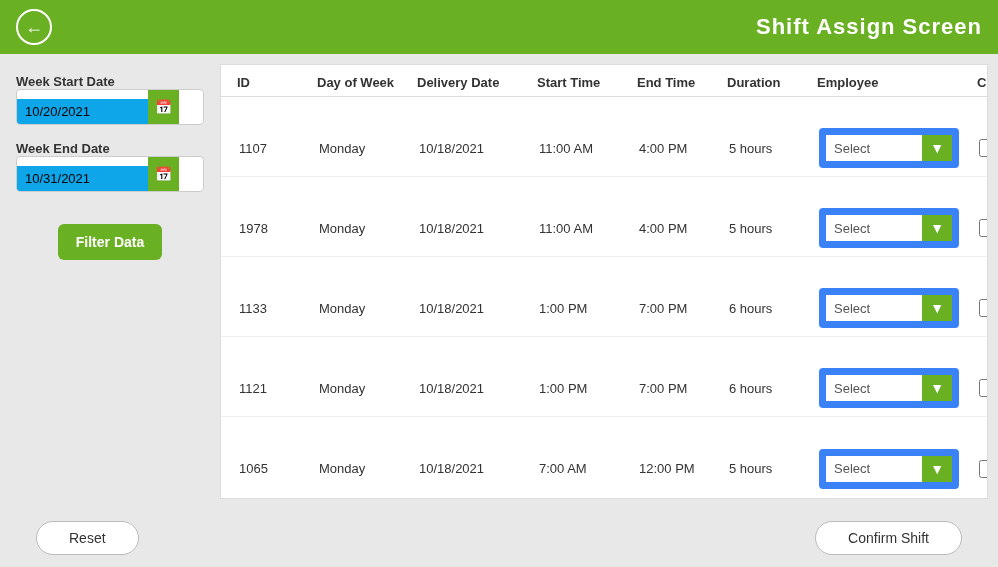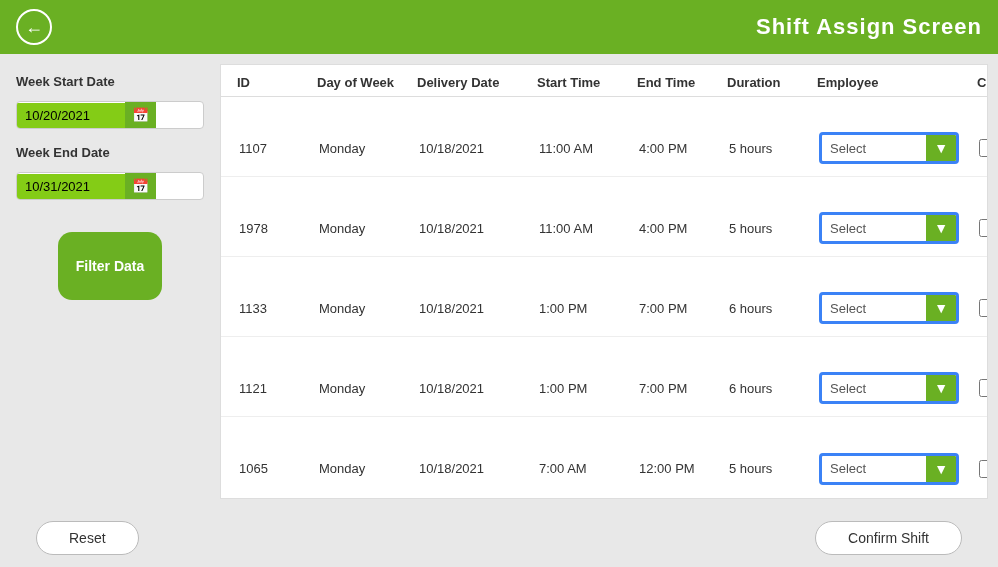--- a/index.html
+++ b/index.html
@@ -58,61 +58,62 @@
       width: 220px;
       flex-shrink: 0;
       padding: 20px 16px;
       display: flex;
       flex-direction: column;
       gap: 16px;
     }
     .field-group {
       display: flex;
       flex-direction: column;
-      gap: 12px;
+      gap: 0;
     }
     .field-label {
       font-size: 13px;
       font-weight: bold;
       color: #333;
     }
     .date-input-wrapper {
       display: flex;
       align-items: center;
       background: white;
       border: 1px solid #ccc;
       border-radius: 4px;
       overflow: hidden;
     }
     .date-input {
       border: none;
       outline: none;
       padding: 5px 8px;
       font-size: 13px;
-      width: 108px;
-      background: #84cc16;
+      width: 131px;
+      background: #0ea5e9;
+      margin-top: 9px;
     }
     .calendar-btn {
       background: #6ab023;
       border: none;
       cursor: pointer;
       padding: 5px 7px;
       display: flex;
       align-items: center;
       justify-content: center;
       color: white;
       font-size: 14px;
       height: 100%;
     }
     .filter-btn {
       background: #6ab023;
       color: white;
       border: none;
-      border-radius: 14px;
-      padding: 26px 18px;
+      border-radius: 6px;
+      padding: 10px 18px;
       font-size: 14px;
       font-weight: bold;
       cursor: pointer;
       align-self: center;
       margin-top: 16px;
     }
 
     
     .content {
       flex: 1;
@@ -166,21 +167,21 @@
       font-size: 13px;
       color: #333;
       padding: 4px 2px;
       margin-top: 23px;
     }
 
     
     .employee-select {
       display: flex;
       align-items: center;
-      border: 3px solid #3b82f6;
+      border: 7px solid #3b82f6;
       border-radius: 4px;
       overflow: hidden;
       background: white;
       width: 140px;
     }
     .employee-select-text {
       flex: 1;
       padding: 5px 8px;
       font-size: 13px;
       color: #555;

